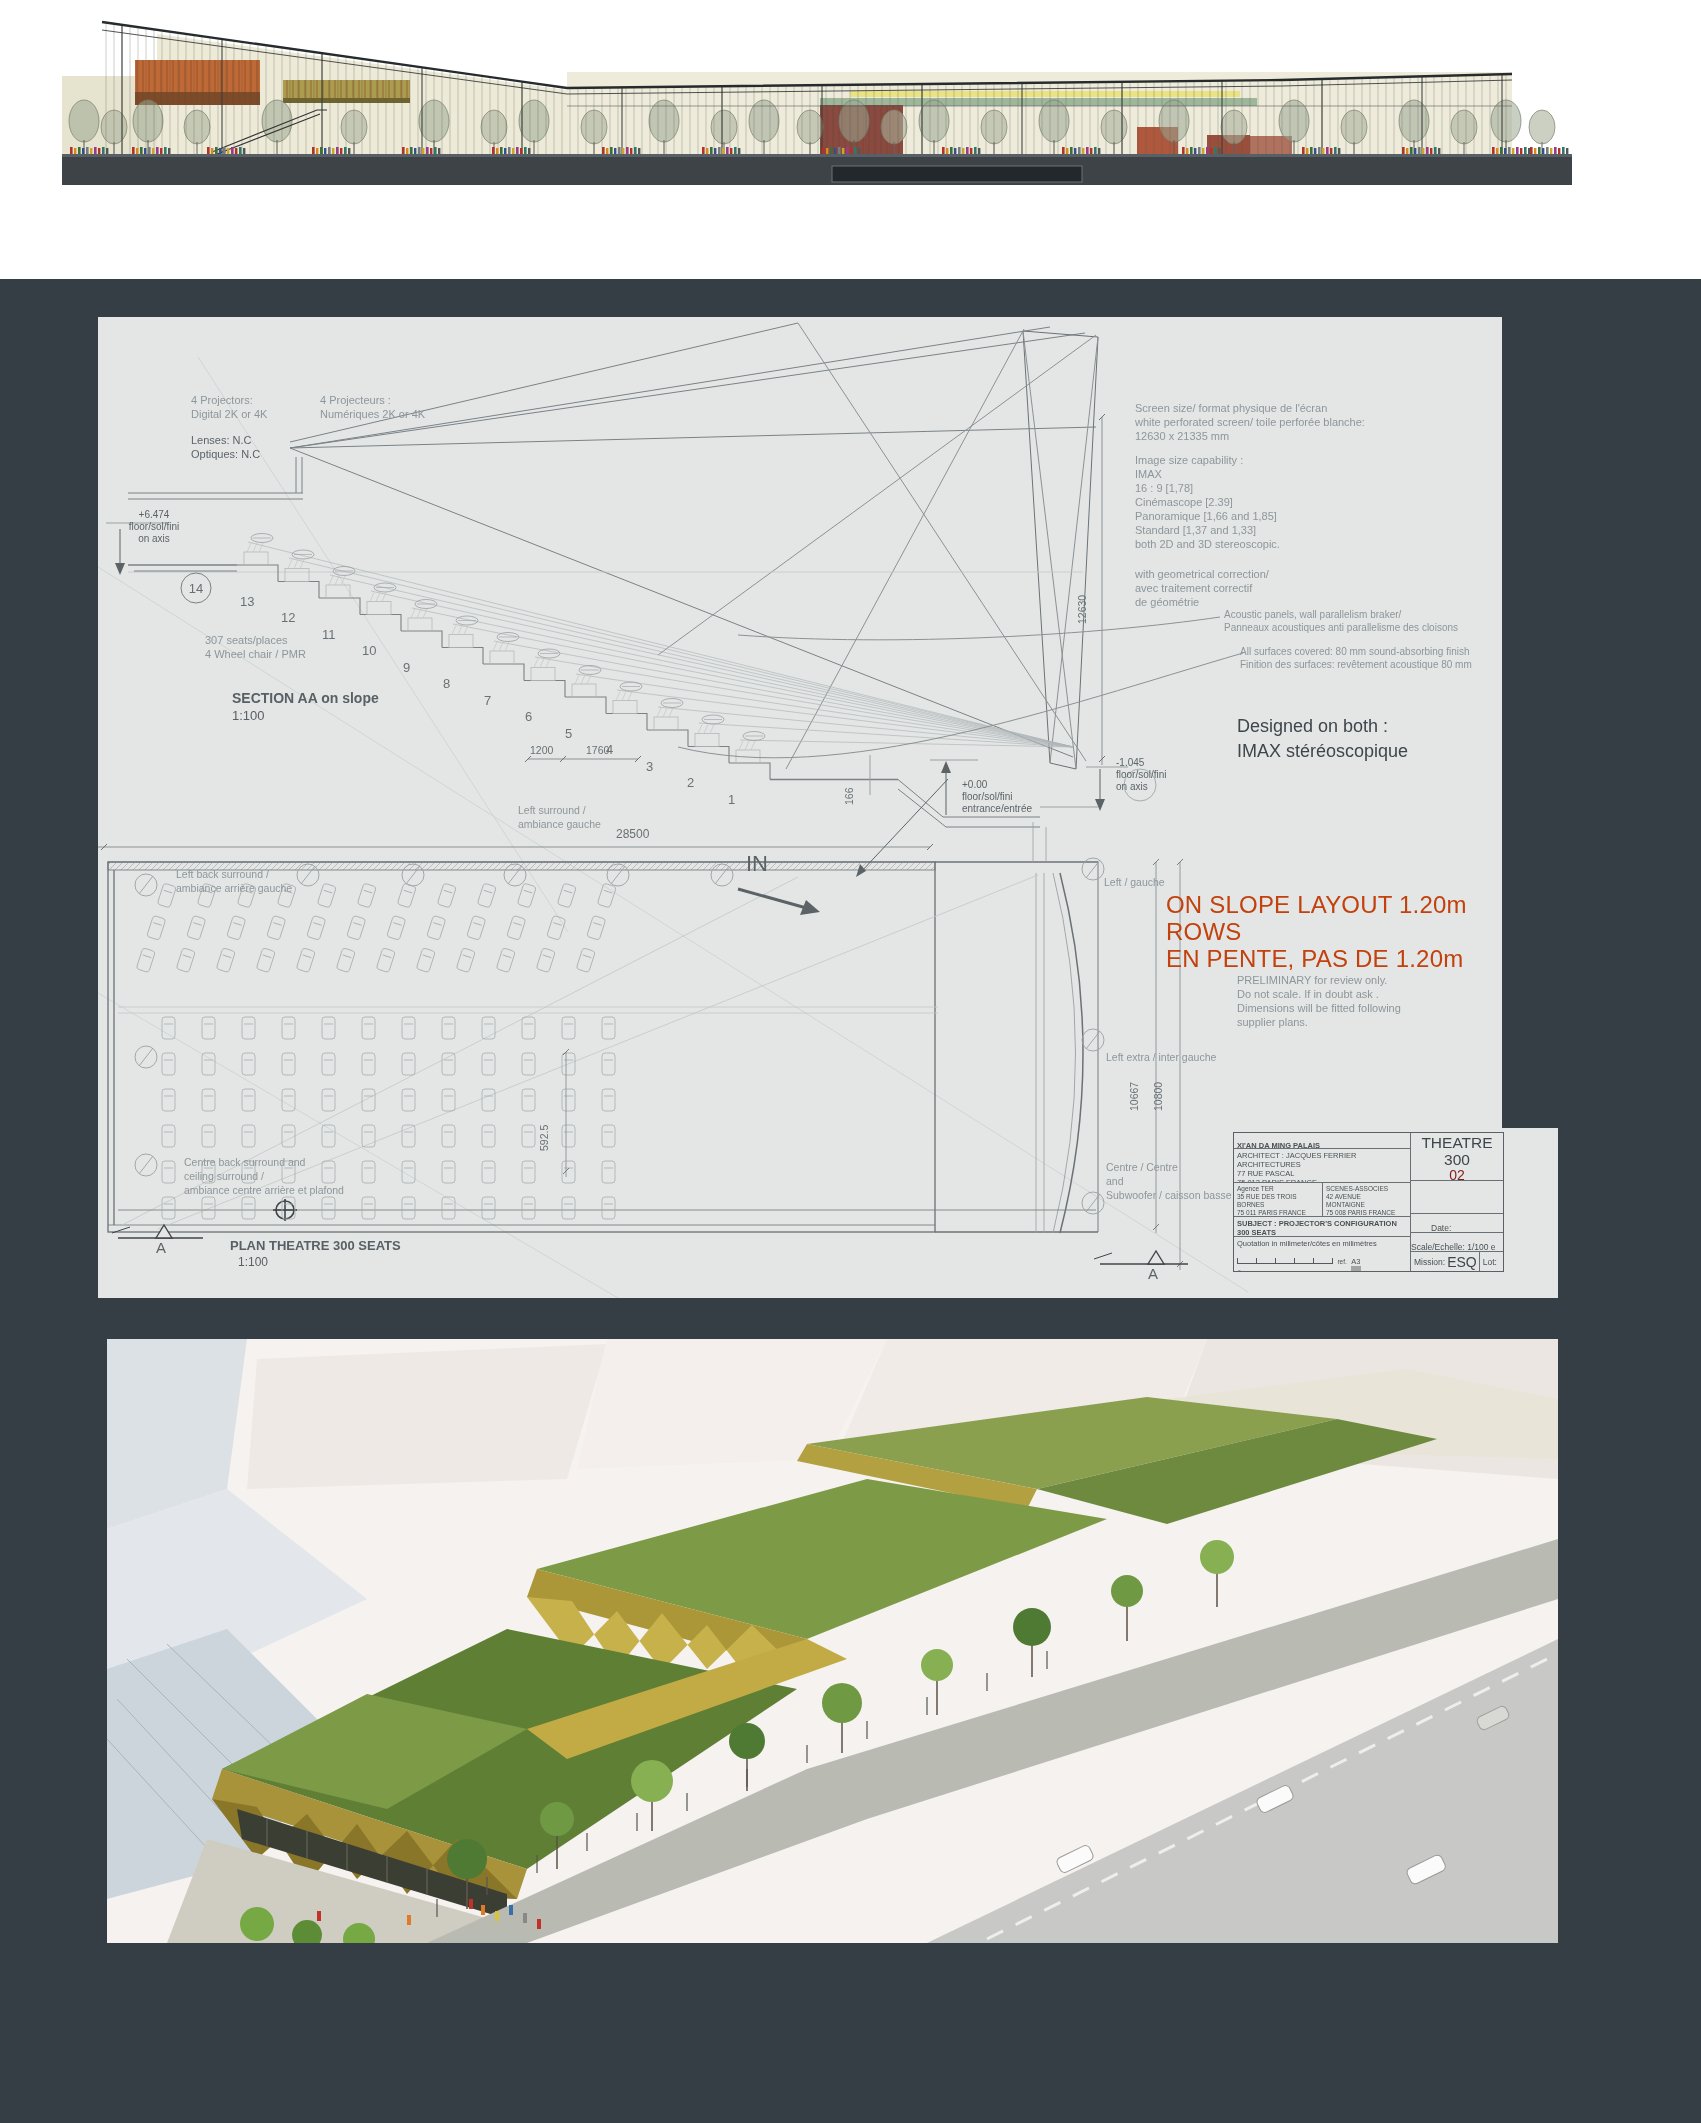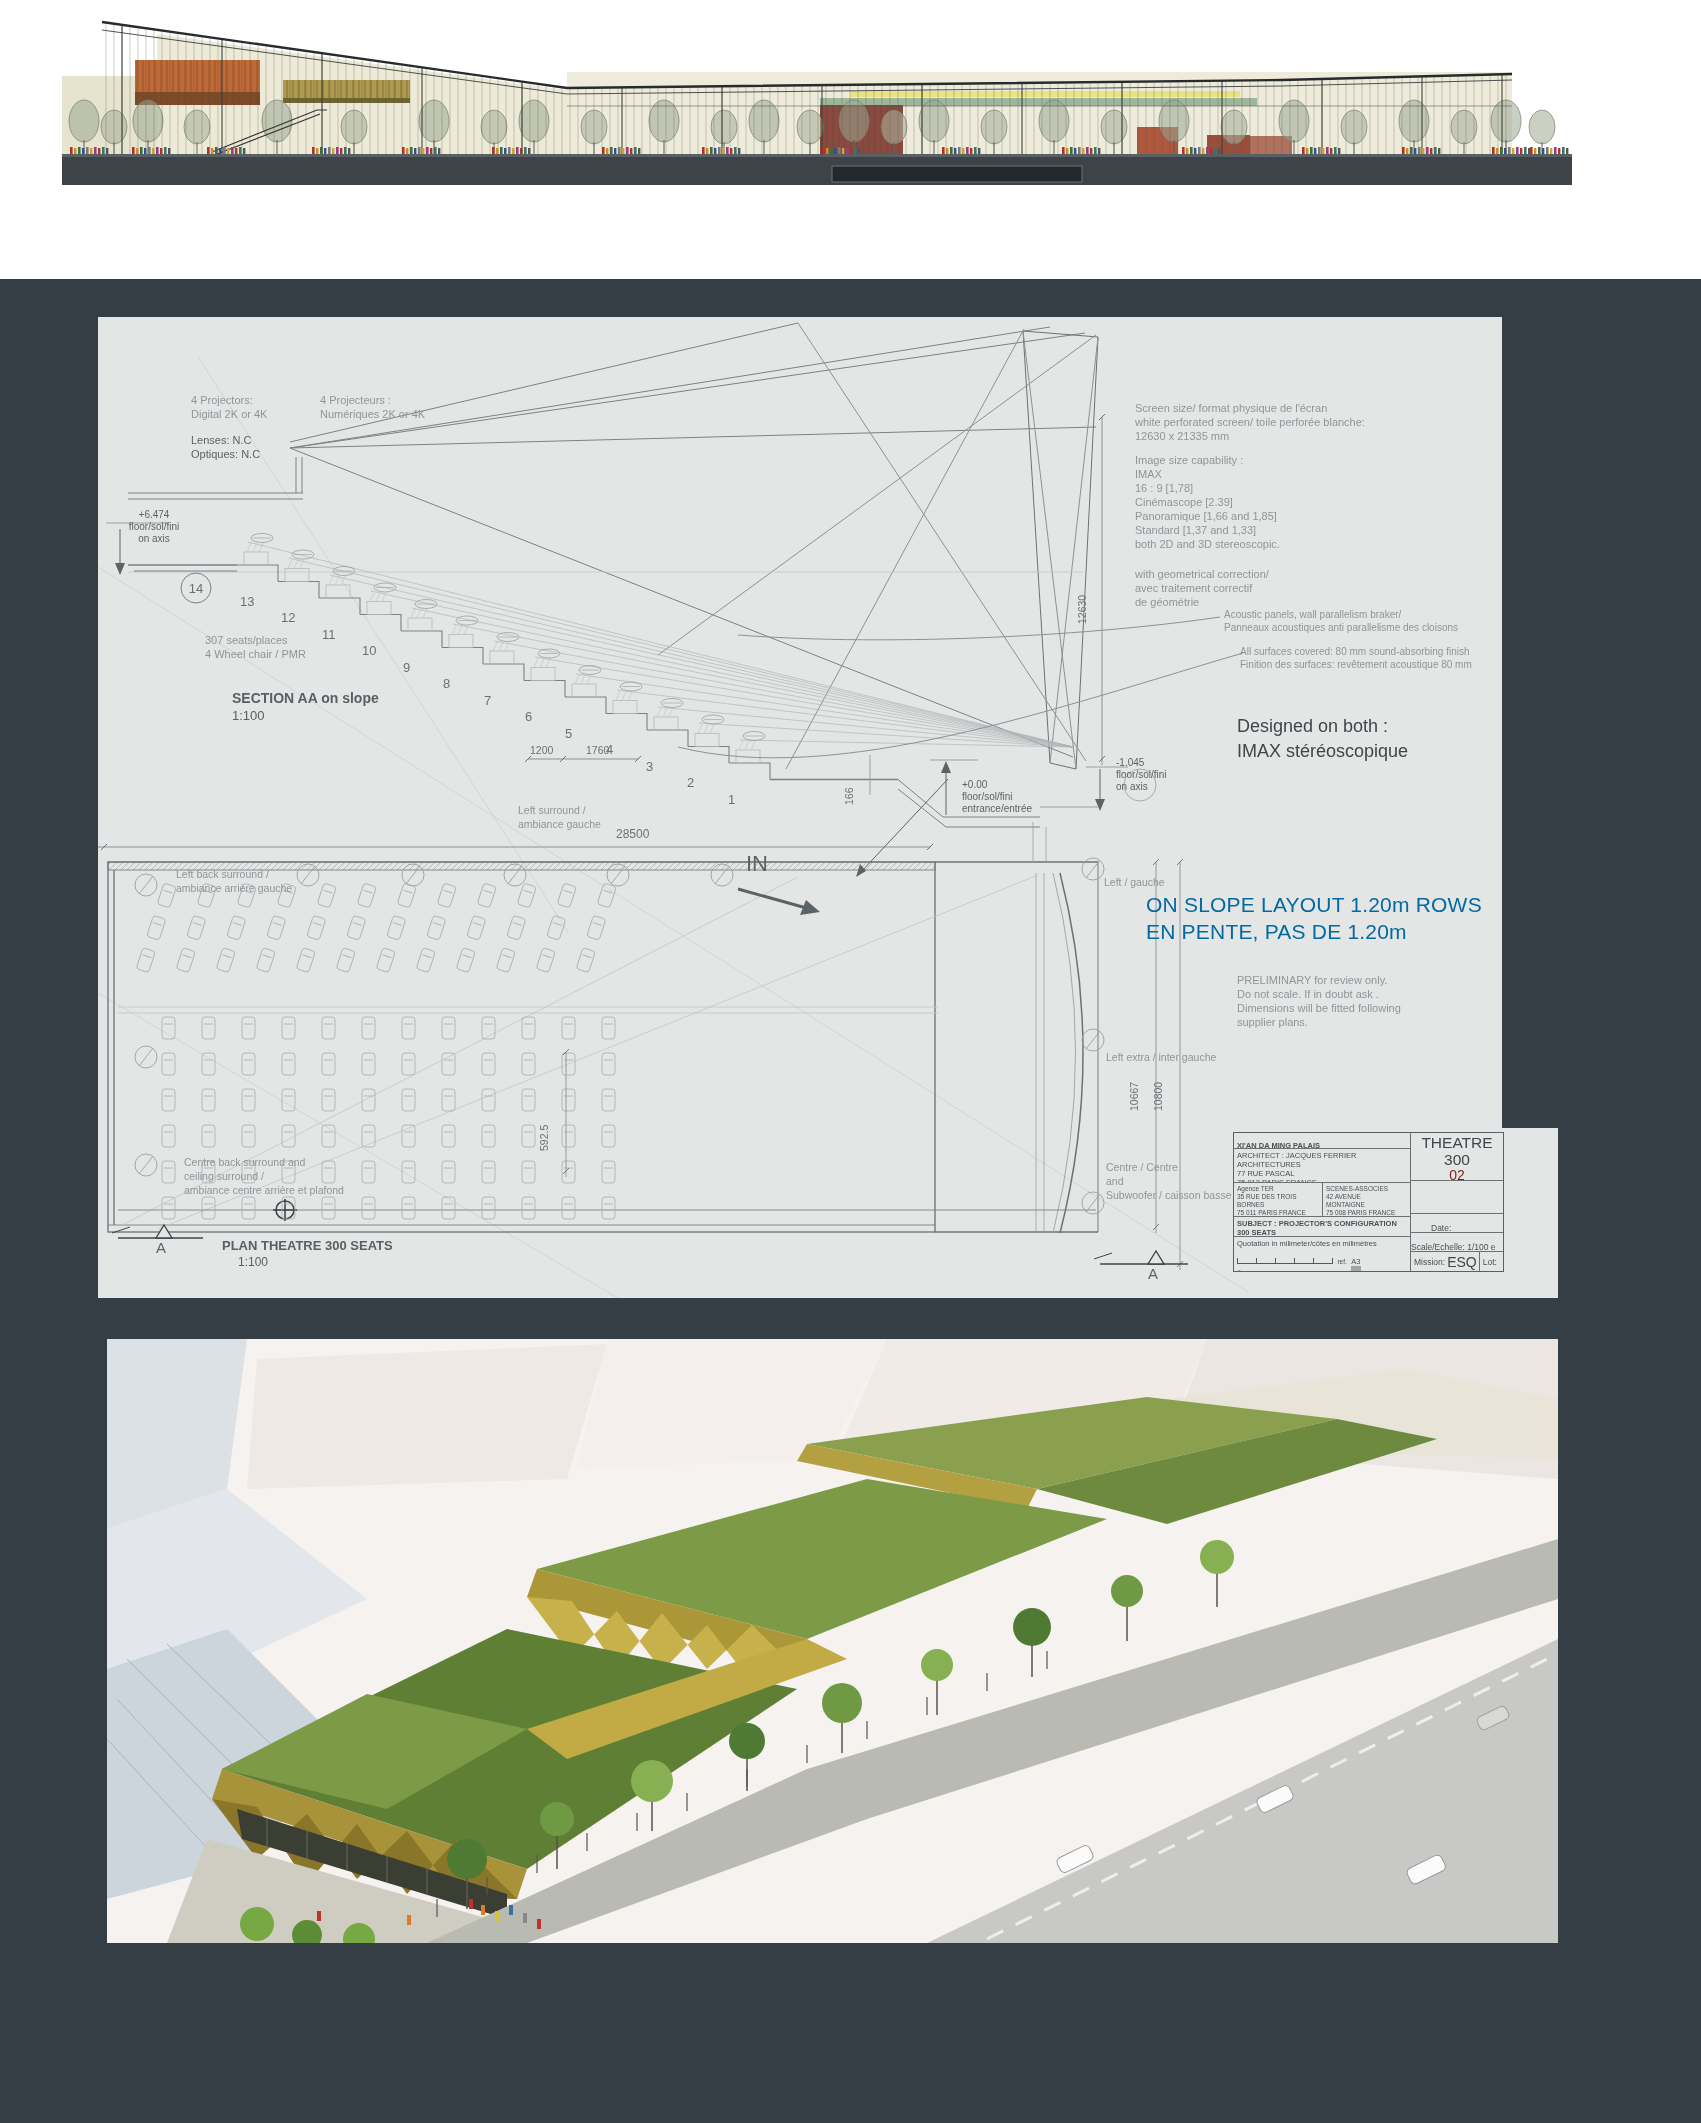--- a/index.html
+++ b/index.html
@@ -11,21 +11,21 @@
   .sheet-tab{position:absolute;left:1404px;top:811px;width:56px;height:170px;background:#e3e6e5;}
   .sheet svg.lines{position:absolute;left:0;top:0;}
   .render{position:absolute;left:107px;top:1060px;width:1451px;height:604px;background:#f6f2ef;}
   
   .lb{position:absolute;font-size:11px;line-height:14px;color:#8e969a;white-space:pre-line;}
   .dk{color:#5c6367;}
   .md{color:#6a7175;}
   .rown{position:absolute;font-size:13px;color:#6a7175;}
   .vlab{position:absolute;font-size:10.5px;color:#6a7175;transform:rotate(-90deg);transform-origin:0 100%;white-space:nowrap;}
   .big{font-size:18px;line-height:25px;color:#3f464b;}
-  .slope{font-size:21px;line-height:27px;color:#0369a1;letter-spacing:.2px;}
+  .slope{font-size:24px;line-height:27px;color:#c2410c;letter-spacing:.2px;margin-left:20px;}
   .sechead{font-size:14px;font-weight:bold;color:#596065;}
   .secscale{font-size:13px;color:#596065;}
   .note{font-size:10px;line-height:13px;}
   .ctr{text-align:center;}
   
   .tblock{position:absolute;left:1135px;top:815px;width:269px;height:138px;border:1.5px solid #5a6065;color:#4a5054;}
   .tb{position:absolute;box-sizing:border-box;overflow:hidden;}
   .bb{border-bottom:1px solid #6a7175;}
   .bl{border-left:1px solid #6a7175;}
   .t7{font-size:6.5px;line-height:8px;}
@@ -434,21 +434,21 @@
       <div class="lb" style="left:1008px;top:733px;font-size:10.5px">Left extra / inter gauche</div>
       <div class="lb" style="left:1008px;top:843px;font-size:10.5px">Centre / Centre
 and
 Subwoofer / caisson basse</div>
       <div class="lb" style="left:86px;top:838px;font-size:10.5px">Centre back surround and
 ceiling surround /
 ambiance centre arrière et plafond</div>
       <div class="vlab" style="left:1042px;top:782px">10667</div>
       <div class="vlab" style="left:1066px;top:782px">10800</div>
       <div class="vlab" style="left:452px;top:822px">592.5</div>
-      <div class="sechead" style="position:absolute;left:124px;top:921px;font-size:13px">PLAN THEATRE 300 SEATS</div>
+      <div class="sechead" style="position:absolute;left:132px;top:921px;font-size:13px">PLAN THEATRE 300 SEATS</div>
       <div class="secscale" style="position:absolute;left:140px;top:938px;font-size:12px">1:100</div>
       <div class="lb dk" style="left:58px;top:924px;font-size:15px">A</div>
       <div class="lb dk" style="left:1050px;top:950px;font-size:15px">A</div>
 
       <div class="lb" style="left:1037px;top:84px">Screen size/ format physique de l'écran
 white perforated screen/ toile perforée blanche:
 12630 x 21335 mm</div>
       <div class="lb" style="left:1037px;top:136px">Image size capability :
 IMAX
 16 : 9 [1,78]

